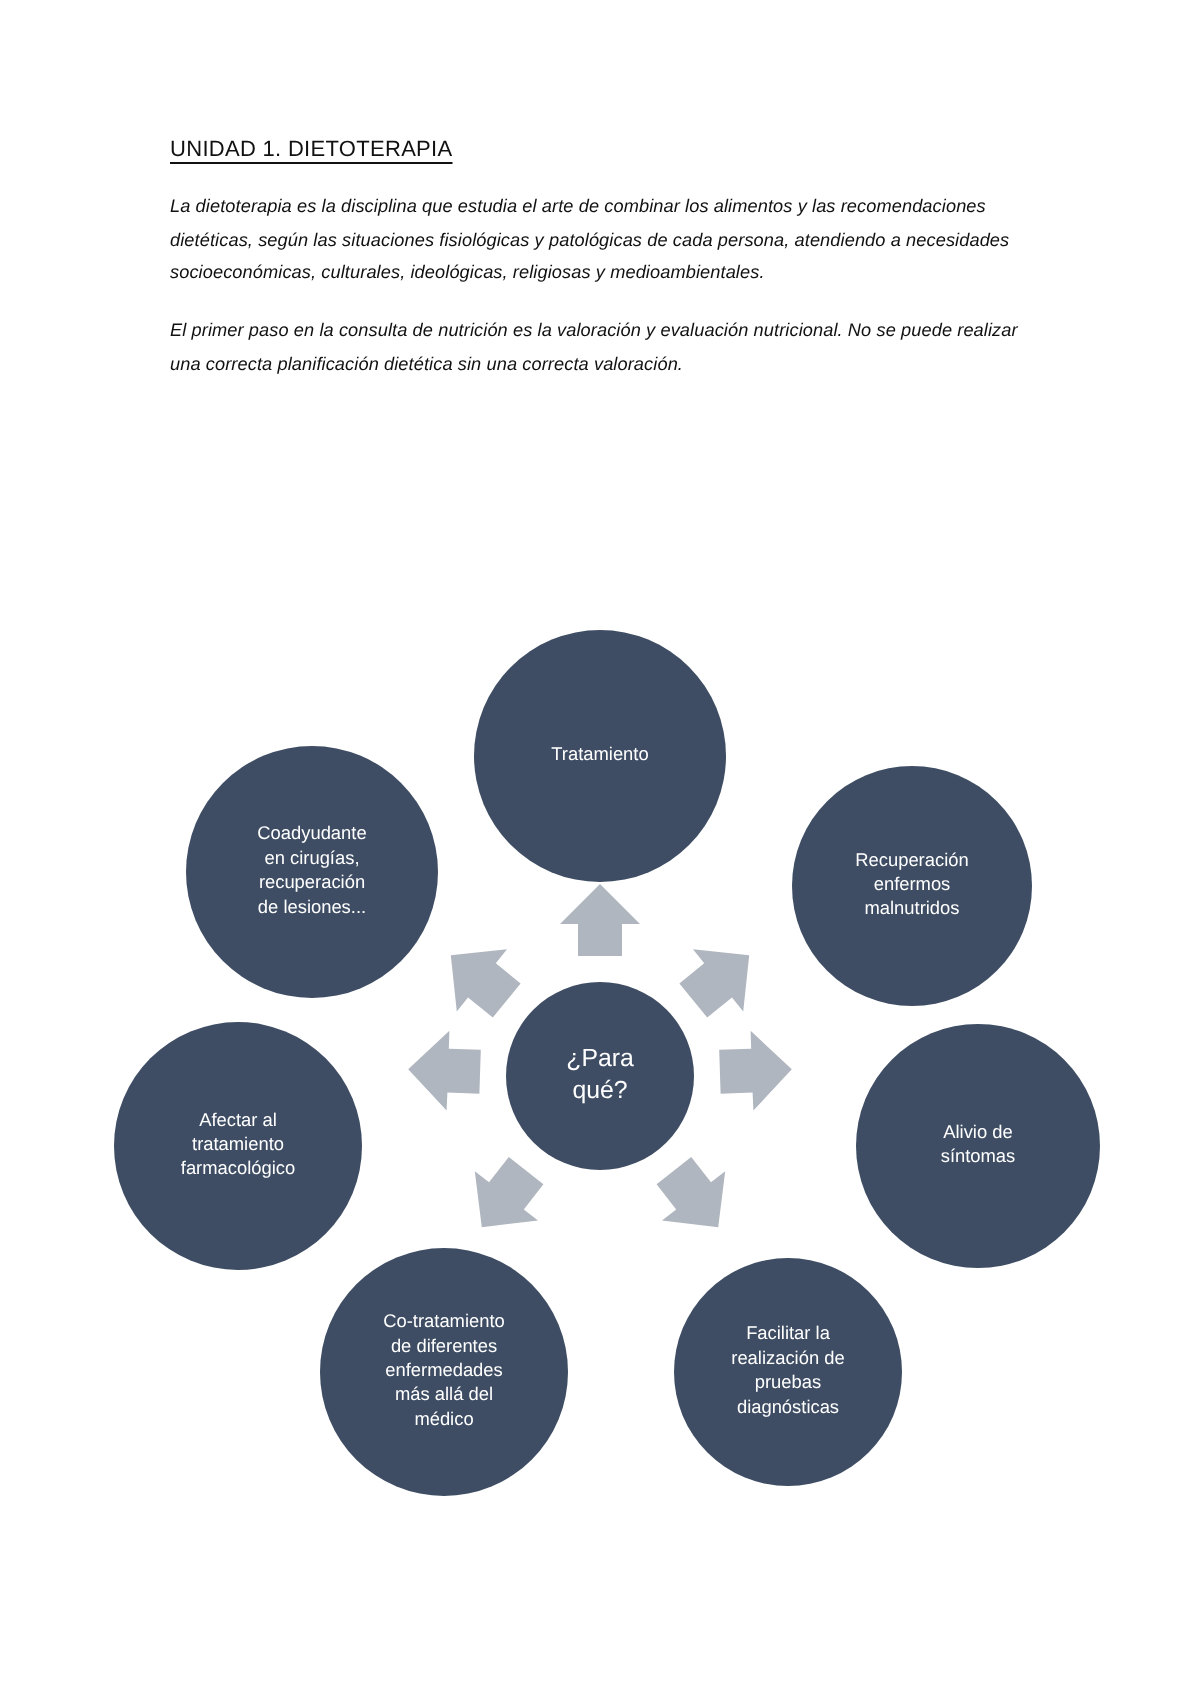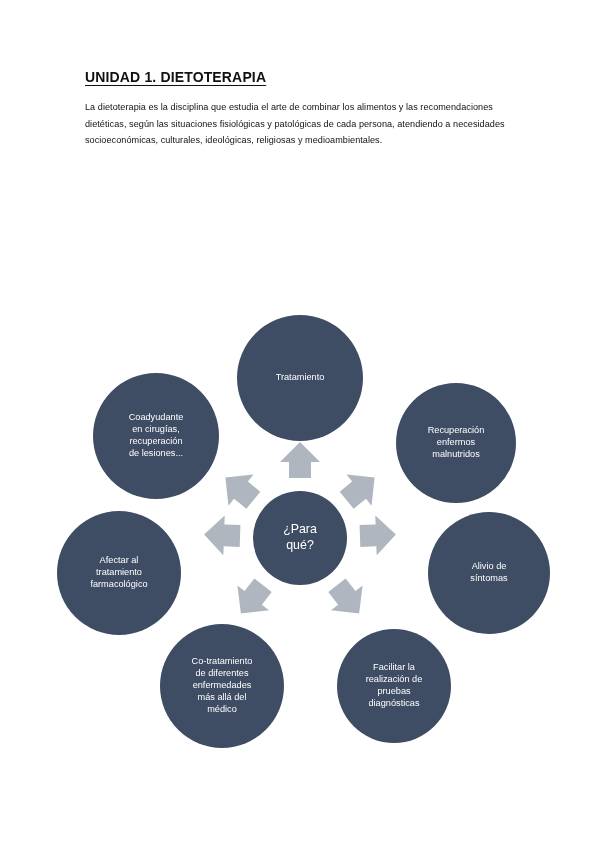--- a/index.html
+++ b/index.html
@@ -25,35 +25,36 @@
 
   
   .doc-body {
     position: absolute;
     left: 85px;
     top: 68px;
     width: 432px;
   }
 
   .doc-title {
-    font-size: 14px;
-    font-weight: bold;
+    font-size: 11px;
+    font-weight: normal;
     letter-spacing: 0.15px;
     text-decoration: underline;
     text-underline-offset: 2.5px;
     margin: 0 0 13px 0;
     line-height: 1.3;
   }
 
   .doc-par {
     font-size: 9.1px;
     line-height: 16.6px;
     margin: 0 0 12px 0;
     text-align: left;
     letter-spacing: 0.05px;
+    font-style: italic;
   }
   .doc-par:last-child { margin-bottom: 0; }
 
   
   #diagram {
     position: absolute;
     left: 0;
     top: 300px;
     width: 571px;
     height: 450px;
@@ -76,20 +77,21 @@
   }
 </style>
 </head>
 <body>
 
 <div id="page">
 
   <div class="doc-body">
     <h1 class="doc-title">UNIDAD 1. DIETOTERAPIA</h1>
     <p class="doc-par">La dietoterapia es la disciplina que estudia el arte de combinar los alimentos y las recomendaciones dietéticas, según las situaciones fisiológicas y patológicas de cada persona, atendiendo a necesidades socioeconómicas, culturales, ideológicas, religiosas y medioambientales.</p>
+    <p class="doc-par">El primer paso en la consulta de nutrición es la valoración y evaluación nutricional. No se puede realizar una correcta planificación dietética sin una correcta valoración.</p>
   </div>
 
   <div id="diagram">
     <svg width="599" height="450" viewBox="0 0 599 450" xmlns="http://www.w3.org/2000/svg">
       <g id="arrow-layer">
           <polygon points="289.0,178.0 289.0,162.0 280.0,162.0 300.0,142.0 320.0,162.0 311.0,162.0 311.0,178.0" fill="#b0b6bf"></polygon>
           <polygon points="246.4,208.8 234.0,198.7 228.4,205.7 225.4,177.6 253.5,174.6 247.9,181.6 260.3,191.7" fill="#b0b6bf"></polygon>
           <polygon points="339.7,191.7 352.1,181.6 346.5,174.6 374.6,177.6 371.6,205.7 366.0,198.7 353.6,208.8" fill="#b0b6bf"></polygon>
           <polygon points="239.7,246.9 223.7,246.3 223.3,255.3 204.1,234.6 224.7,215.4 224.4,224.4 240.4,224.9" fill="#b0b6bf"></polygon>
           <polygon points="359.6,224.9 375.6,224.4 375.3,215.4 395.9,234.6 376.7,255.3 376.3,246.3 360.3,246.9" fill="#b0b6bf"></polygon>

